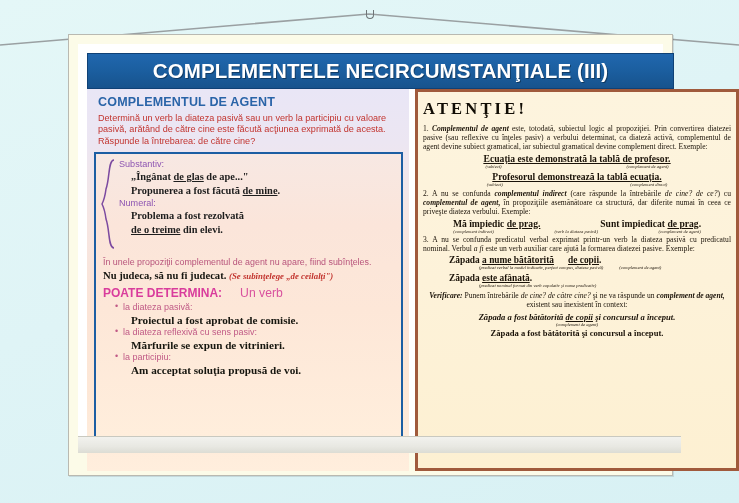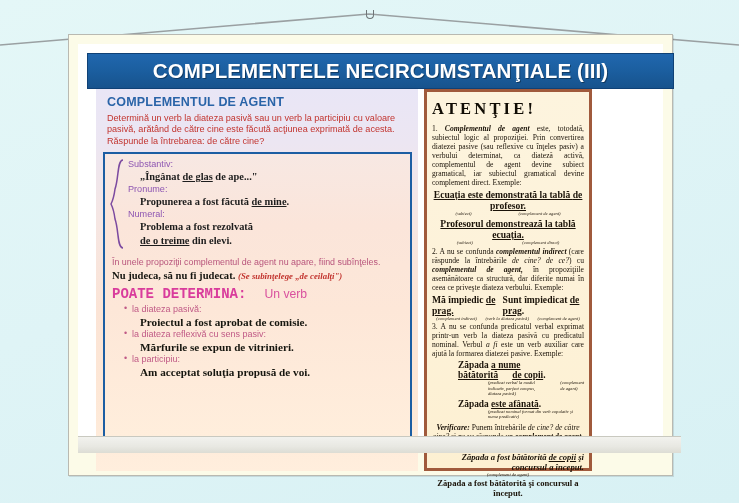--- a/index.html
+++ b/index.html
@@ -46,22 +46,22 @@
     border:1px solid #0f4176;
   }
   .title-bar .t {
     color:#ffffff; font-size:20.5px; font-weight:bold; letter-spacing:0.1px;
     text-shadow: 1px 1px 0 rgba(0,0,0,0.35);
     white-space:nowrap;
   }
 
   
   .cols {
-    position:absolute; left:9px; top:45px; width:496px; height:382px;
-    display:flex; gap:6px;margin-left:9px;
+    position:absolute; left:9px; top:45px; width:652px; height:382px;
+    display:flex; gap:6px;
   }
 
   
   .left-panel {
     width: 322px; height:100%;
     background: linear-gradient(180deg,
         #e9e6f6 0%, #ece6f2 14%, #f6e6e2 36%,
         #fbe4d6 58%, #fde7d6 78%, #ffeedd 100%);
     position:relative;
     box-sizing:border-box;
@@ -115,21 +115,21 @@
     font-family:"Liberation Serif", serif; font-weight:bold;
     color:#14140f; font-size:10.6px; margin:0 0 1px 2px;
   }
   .lp-example .par {
     color:#c2342f; font-style:italic; font-weight:bold; font-size:8.8px;
   }
 
   .lp-det {
     margin:5px 0 0 2px; display:flex; align-items:baseline; gap:18px;
   }
-  .lp-det .k { color:#d93c9c; font-size:14px; font-weight:bold;font-family:Liberation Mono, monospace; }
+  .lp-det .k { color:#d93c9c; font-size:12px; font-weight:bold; }
   .lp-det .v { color:#d9519e; font-size:12.2px; }
 
   ul.lp-list { list-style:none; margin:2px 0 0 0; padding:0; }
   ul.lp-list li { margin:0 0 0 0; }
   .li-label {
     color:#c05a86; font-size:9.0px; line-height:11.6px; margin-left:22px;
     position:relative;
   }
   .li-label::before {
     content:"\2022"; position:absolute; left:-8px; top:-1px; color:#c05a86;
@@ -178,21 +178,21 @@
   }
   .pair-row .p .u { text-decoration:underline; }
 
   .zline { font-weight:bold; font-size:9.4px; margin: 2px 0 0 26px; }
   .zline .u { text-decoration:underline; }
   .zann { font-size:4.6px; font-style:italic; line-height:5.5px; display:flex; gap:16px; margin-left:56px; }
 
   .verif { font-size:7.6px; line-height:9.2px; margin-top:3px; text-align:center; }
   .verif .bi { font-weight:bold; font-style:italic; }
   .verif .i { font-style:italic; }
-  .vline { font-size:8.6px; font-style:italic; font-weight:bold; margin-top:2px; text-align:right; }
+  .vline { font-size:8.6px; font-style:italic; font-weight:bold; margin-top:2px; text-align:center; }
   .vline2 { font-size:8.6px; font-weight:bold; margin-top:1px; text-align:center; }
   .vline .u { text-decoration:underline; }
   .vann { font-size:4.6px; font-style:italic; text-align:center; }
 </style>
 </head>
 <body>
 
 <div class="hanger">
   <svg width="739" height="46" viewBox="0 0 739 46">
     <polyline points="0,45 369,14 739,45" fill="none" stroke="#9aa0a2" stroke-width="1.6"></polyline>
@@ -224,21 +224,20 @@
             <div class="brace">
               <svg width="16" height="92" viewBox="0 0 16 92">
                 <path d="M13 2 C7 2, 9 20, 5 31 C4 39, 2 44, 1 46 C2 48, 4 53, 5 61 C9 72, 7 90, 13 90" fill="none" stroke="#7c4aa0" stroke-width="1.5"></path>
               </svg>
             </div>
             <div class="expr-items">
 
               <div class="ex-kind">Substantiv:</div>
               <div class="ex-sent"><span>„Îngânat </span><span class="u">de glas</span><span> de ape..."</span></div>
 
-              <div class="ex-kind">Pronume:</div>
               <div class="ex-sent"><span>Propunerea a fost făcută </span><span class="u">de mine</span><span>.</span></div>
 
               <div class="ex-kind">Numeral:</div>
               <div class="ex-sent">Problema a fost rezolvată</div>
               <div class="ex-sent"><span class="u">de o treime</span><span> din elevi.</span></div>
 
             </div>
           </div>
 
           <div class="lp-note">În unele propoziţii complementul de agent nu apare, fiind subînţeles.</div>

